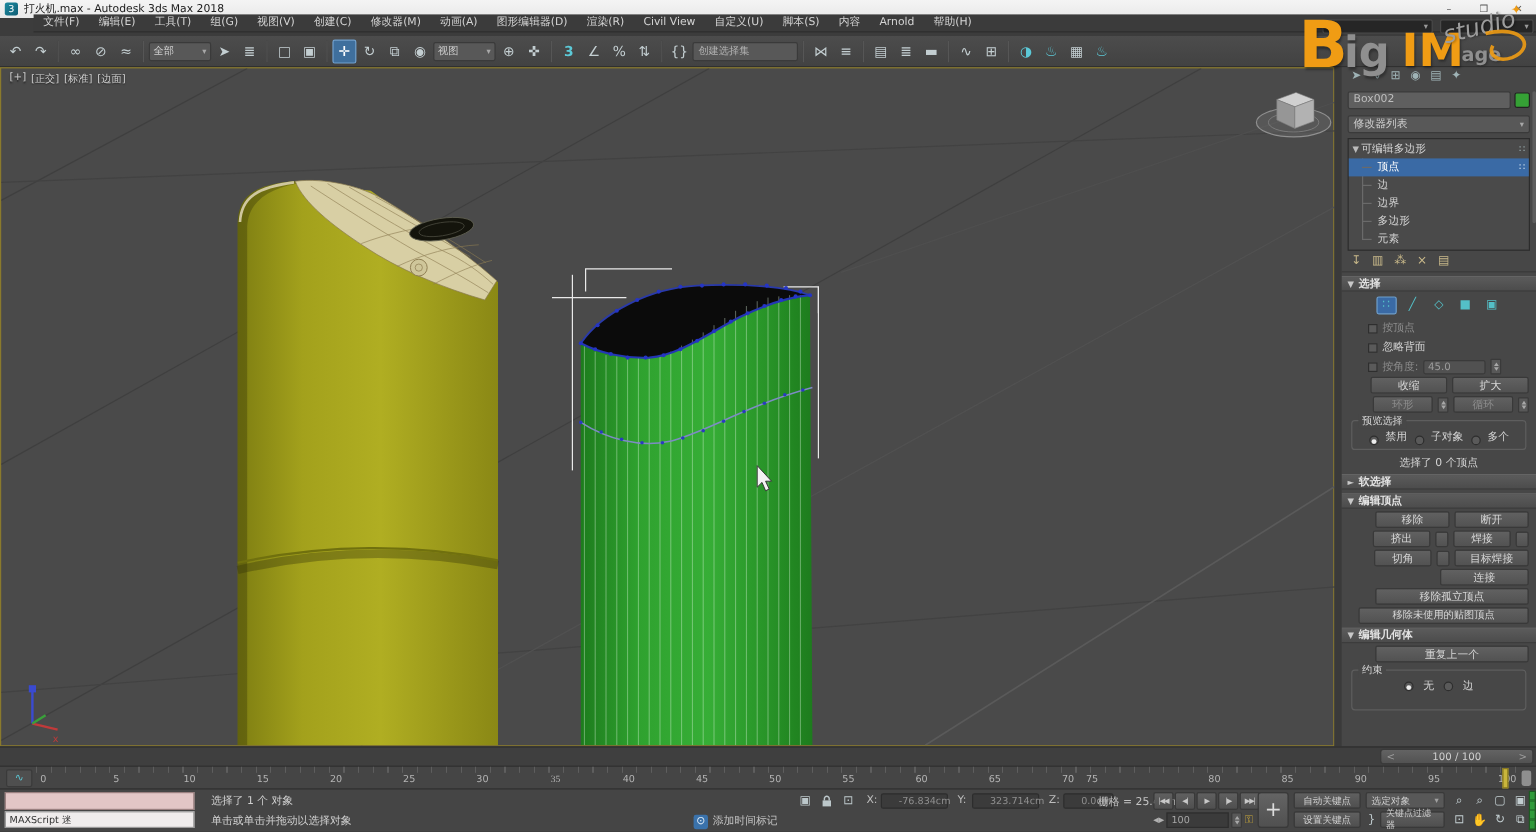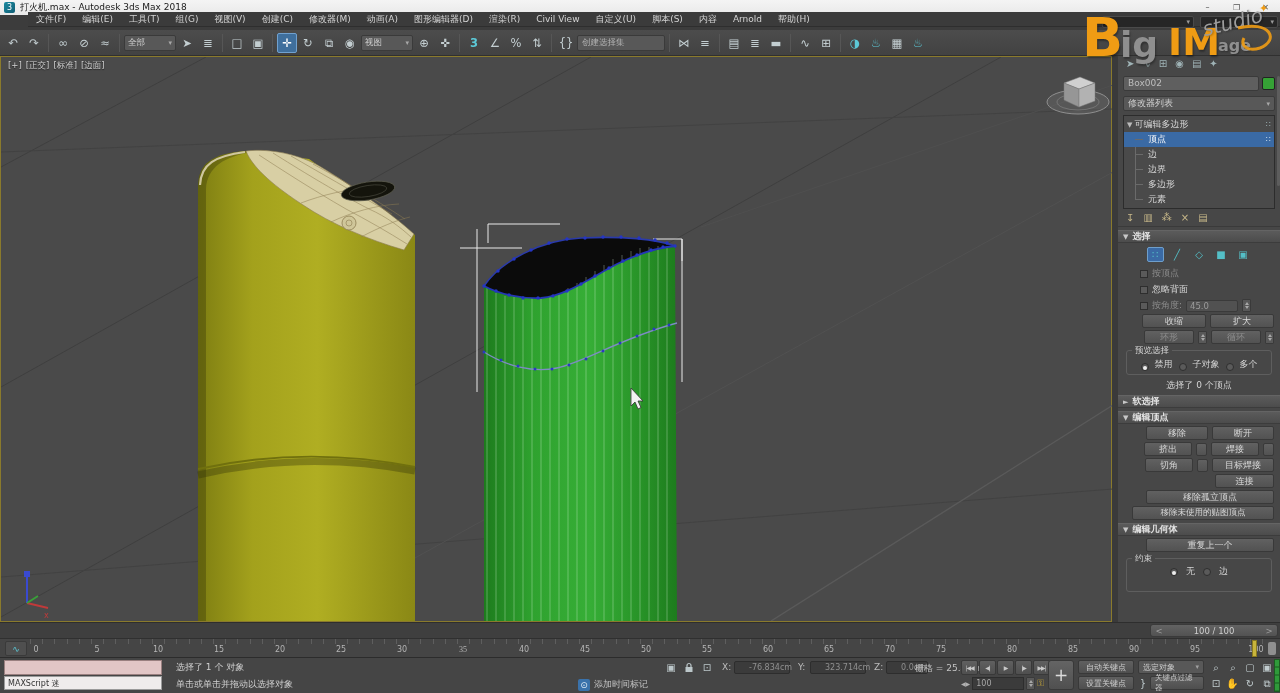--- a/index.html
+++ b/index.html
@@ -540,21 +540,21 @@
       <span class="mini"></span>
       <span class="pbtn" style="width:48px">焊接</span>
       <span class="mini"></span>
     </div>
     <div class="prow">
       <span class="pbtn" style="width:48px">切角</span>
       <span class="mini"></span>
       <span class="pbtn" style="width:62px">目标焊接</span>
     </div>
     <div class="prow">
-      <span class="pbtn" style="width:59px">连接</span>
+      <span class="pbtn" style="width:74px">连接</span>
     </div>
     <div class="prow">
       <span class="pbtn" style="width:128px">移除孤立顶点</span>
     </div>
     <div class="prow">
       <span class="pbtn" style="width:142px; font-size:8.5px">移除未使用的贴图顶点</span>
     </div>
 
     <div class="rhead">
       <span class="arr">▼</span>
@@ -606,21 +606,21 @@
         <span class="tb-num" style="left: 331px;">25</span>
         <span class="tb-num" style="left: 392px;">30</span>
         <span class="tb-num" style="left: 453px; font-family: Liberation Serif, serif;">35</span>
         <span class="tb-num" style="left: 514px;">40</span>
         <span class="tb-num" style="left: 575px;">45</span>
         <span class="tb-num" style="left: 636px;">50</span>
         <span class="tb-num" style="left: 697px;">55</span>
         <span class="tb-num" style="left: 758px;">60</span>
         <span class="tb-num" style="left: 819px;">65</span>
         <span class="tb-num" style="left: 880px;">70</span>
-        <span class="tb-num" style="left: 931px;">75</span>
+        <span class="tb-num" style="left: 900px;">75</span>
         <span class="tb-num" style="left: 1002px;">80</span>
         <span class="tb-num" style="left: 1063px;">85</span>
         <span class="tb-num" style="left: 1124px;">90</span>
         <span class="tb-num" style="left: 1185px;">95</span>
         <span class="tb-num" style="left: 1246px;">100</span>
       </div>
     <div class="tb-marker"></div>
     <div class="tb-nub"></div>
   </div>
 

